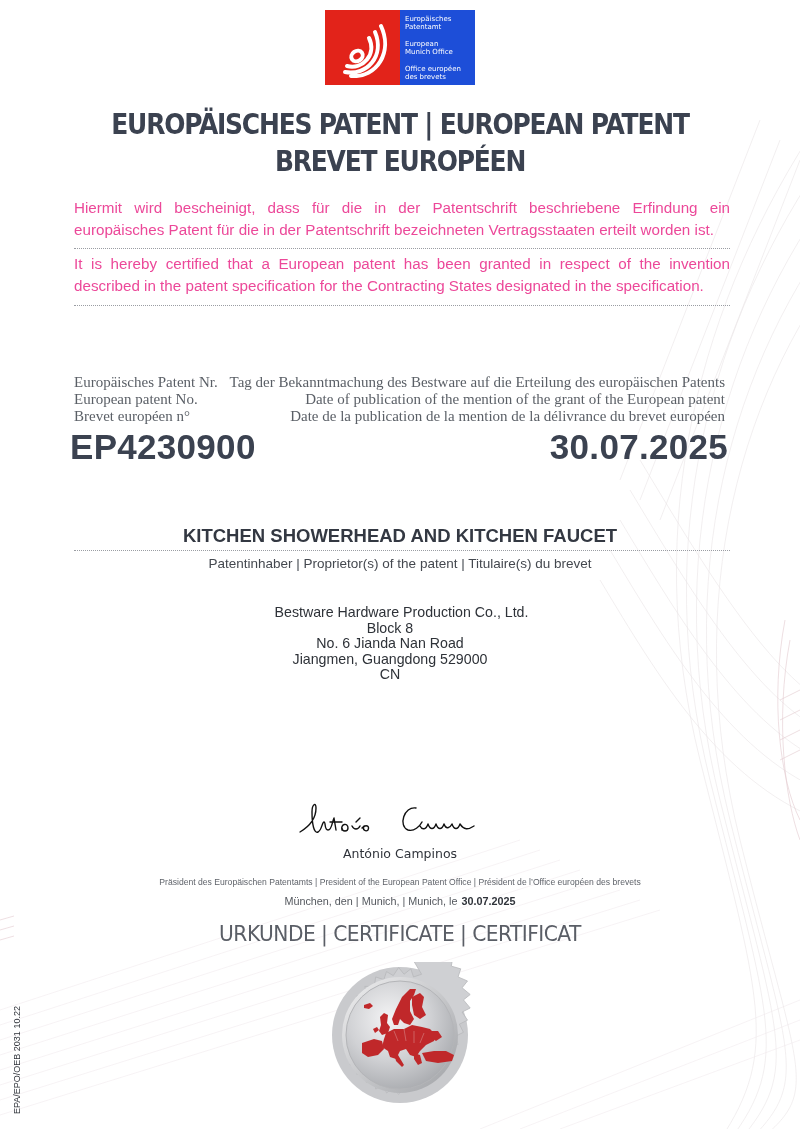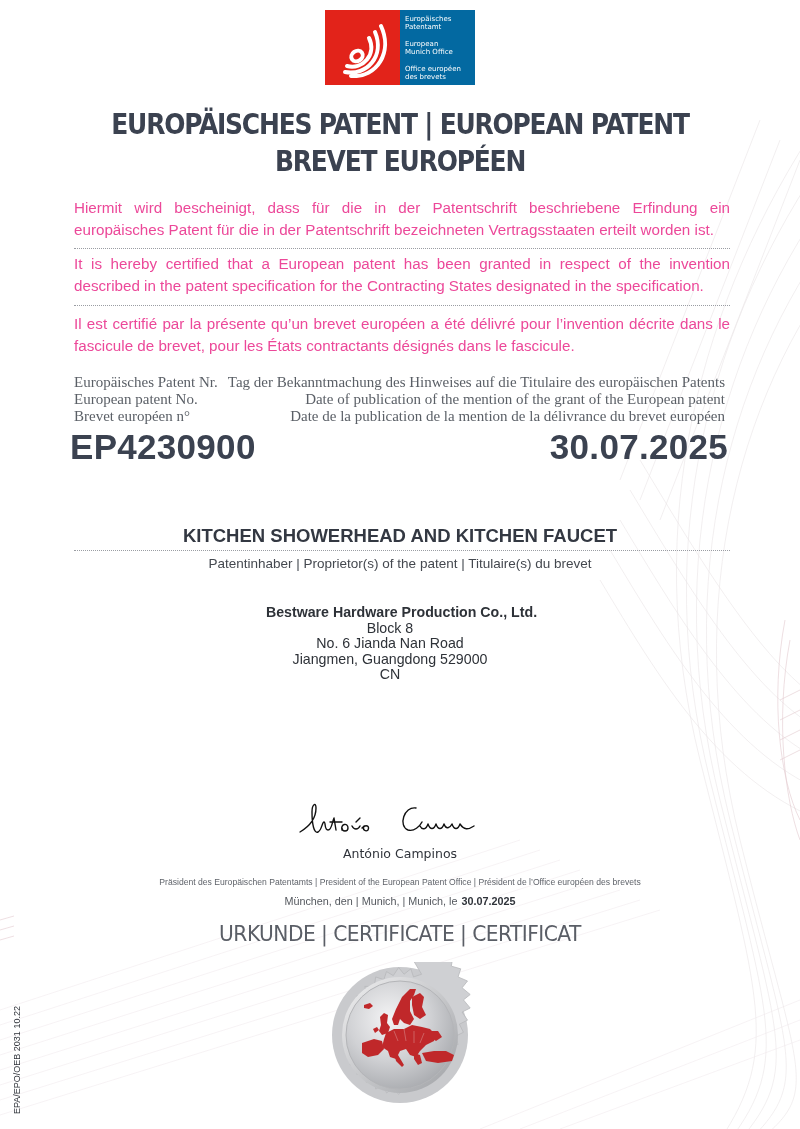--- a/index.html
+++ b/index.html
@@ -5,21 +5,21 @@
   * { margin: 0; padding: 0; box-sizing: border-box; }
   html, body { width: 800px; height: 1129px; background: #ffffff; overflow: hidden; }
   body { position: relative; font-family: "Liberation Sans", "DejaVu Sans", sans-serif; color: #3b3f47; }
 
   .guilloche { position: absolute; left: 0; top: 0; width: 800px; height: 1129px; pointer-events: none; z-index: 0; }
   .page { position: absolute; left: 0; top: 0; width: 800px; height: 1129px; z-index: 1; }
 
   
   .logo { position: absolute; left: 325px; top: 10px; width: 150px; height: 75px; display: flex; }
   .logo-red { width: 75px; height: 75px; background: #e2231a; display: flex; align-items: center; justify-content: center; }
-  .logo-dark { width: 75px; height: 75px; background: #0369a1; padding: 5px 4px 4px 5px; display: flex; flex-direction: column; justify-content: space-between; }
+  .logo-dark { width: 75px; height: 75px; background: #1d4ed8; padding: 5px 4px 4px 5px; display: flex; flex-direction: column; justify-content: space-between; }
   .logo-line { color: #ffffff; font-family: "DejaVu Sans", sans-serif; font-size: 7px; line-height: 8px; white-space: nowrap; }
   .logo-group { display: flex; flex-direction: column; }
 
   .title { position: absolute; left: 0; width: 800px; text-align: center; font-family: "DejaVu Sans", sans-serif; font-weight: bold; color: #3b4250; letter-spacing: -1.4px; }
   .title-1 { top: 107px; font-size: 29px; transform: scaleX(0.86); }
   .title-2 { top: 144px; font-size: 29px; transform: scaleX(0.86); }
 
   .para { position: absolute; left: 74px; width: 656px; font-family: "Liberation Sans", sans-serif; font-size: 15.2px; line-height: 22px; color: #ec4899; text-align: justify; text-align-last: left; }
   .para-de { top: 197px; }
   .para-en { top: 253px; }
@@ -31,21 +31,21 @@
   .meta-right { right: 75px; top: 374px; text-align: right; }
 
   .big-number { position: absolute; top: 427px; font-family: "Liberation Sans", sans-serif; font-weight: bold; font-size: 35px; color: #3b4250; letter-spacing: 0.3px; }
   .ep-number { left: 70px; }
   .pub-date { right: 72px; }
 
   .invention { position: absolute; left: 0; width: 800px; top: 525px; text-align: center; font-family: "Liberation Sans", sans-serif; font-weight: bold; font-size: 18.5px; color: #333842; }
   .proprietor-heading { position: absolute; left: 0; width: 800px; top: 556px; text-align: center; font-family: "Liberation Sans", sans-serif; font-size: 13.5px; color: #44484f; }
 
   .address { position: absolute; left: 0; width: 780px; top: 605px; text-align: center; font-family: "Liberation Sans", sans-serif; font-size: 14.2px; line-height: 15.6px; color: #2e3238; }
-  .address .company { font-weight: bold; margin-left: 23px; }
+  .address .company { font-weight: normal; margin-left: 23px; }
 
   .signature { position: absolute; left: 296px; top: 796px; width: 200px; height: 46px; }
   .signer { position: absolute; left: 0; width: 800px; top: 846px; text-align: center; font-family: "DejaVu Sans", sans-serif; font-size: 12.5px; color: #2f333a; }
   .president { position: absolute; left: 0; width: 800px; top: 877px; text-align: center; font-family: "Liberation Sans", sans-serif; font-size: 8.6px; color: #5f636a; }
   .place-date { position: absolute; left: 0; width: 800px; top: 895px; text-align: center; font-family: "Liberation Sans", sans-serif; font-size: 10.8px; color: #55595f; }
   .place-date b { font-weight: bold; color: #2f333a; margin-left: 4px; }
 
   .cert-title { position: absolute; left: 0; width: 800px; top: 921px; text-align: center; font-family: "DejaVu Sans", sans-serif; font-weight: normal; font-size: 22px; color: #5a5e66; letter-spacing: -0.6px; transform: scaleX(0.92); }
 
   .seal { position: absolute; left: 327px; top: 962px; width: 146px; height: 146px; }
@@ -126,30 +126,29 @@
     </div>
   </div>
 
   <div class="title title-1">EUROPÄISCHES PATENT | EUROPEAN PATENT</div>
   <div class="title title-2">BREVET EUROPÉEN</div>
 
   <p class="para para-de">Hiermit wird bescheinigt, dass für die in der Patentschrift beschriebene Erfindung ein europäisches Patent für die in der Patentschrift bezeichneten Vertragsstaaten erteilt worden ist.</p>
   <div class="dots" style="top:248px;"></div>
   <p class="para para-en">It is hereby certified that a European patent has been granted in respect of the invention described in the patent specification for the Contracting States designated in the specification.</p>
   <div class="dots" style="top:305px;"></div>
-  <p class="para para-fr">Il est certifié par la présente qu’un brevet européen a été délivré pour l’invention décrite dans le fascicule de brevet, pour les États contractants désignés dans le fascicule.</p>
 
   <div class="meta-label meta-left">
     <div>Europäisches Patent Nr.</div>
     <div>European patent No.</div>
     <div>Brevet européen n°</div>
   </div>
 
   <div class="meta-label meta-right">
-    <div>Tag der Bekanntmachung des Hinweises auf die Titulaire des europäischen Patents</div>
+    <div>Tag der Bekanntmachung des Bestware auf die Erteilung des europäischen Patents</div>
     <div>Date of publication of the mention of the grant of the European patent</div>
     <div>Date de la publication de la mention de la délivrance du brevet européen</div>
   </div>
 
   <div class="big-number ep-number">EP4230900</div>
   <div class="big-number pub-date">30.07.2025</div>
 
   <div class="invention">KITCHEN SHOWERHEAD AND KITCHEN FAUCET</div>
   <div class="dots" style="top:550px;"></div>
   <div class="proprietor-heading">Patentinhaber | Proprietor(s) of the patent | Titulaire(s) du brevet</div>

